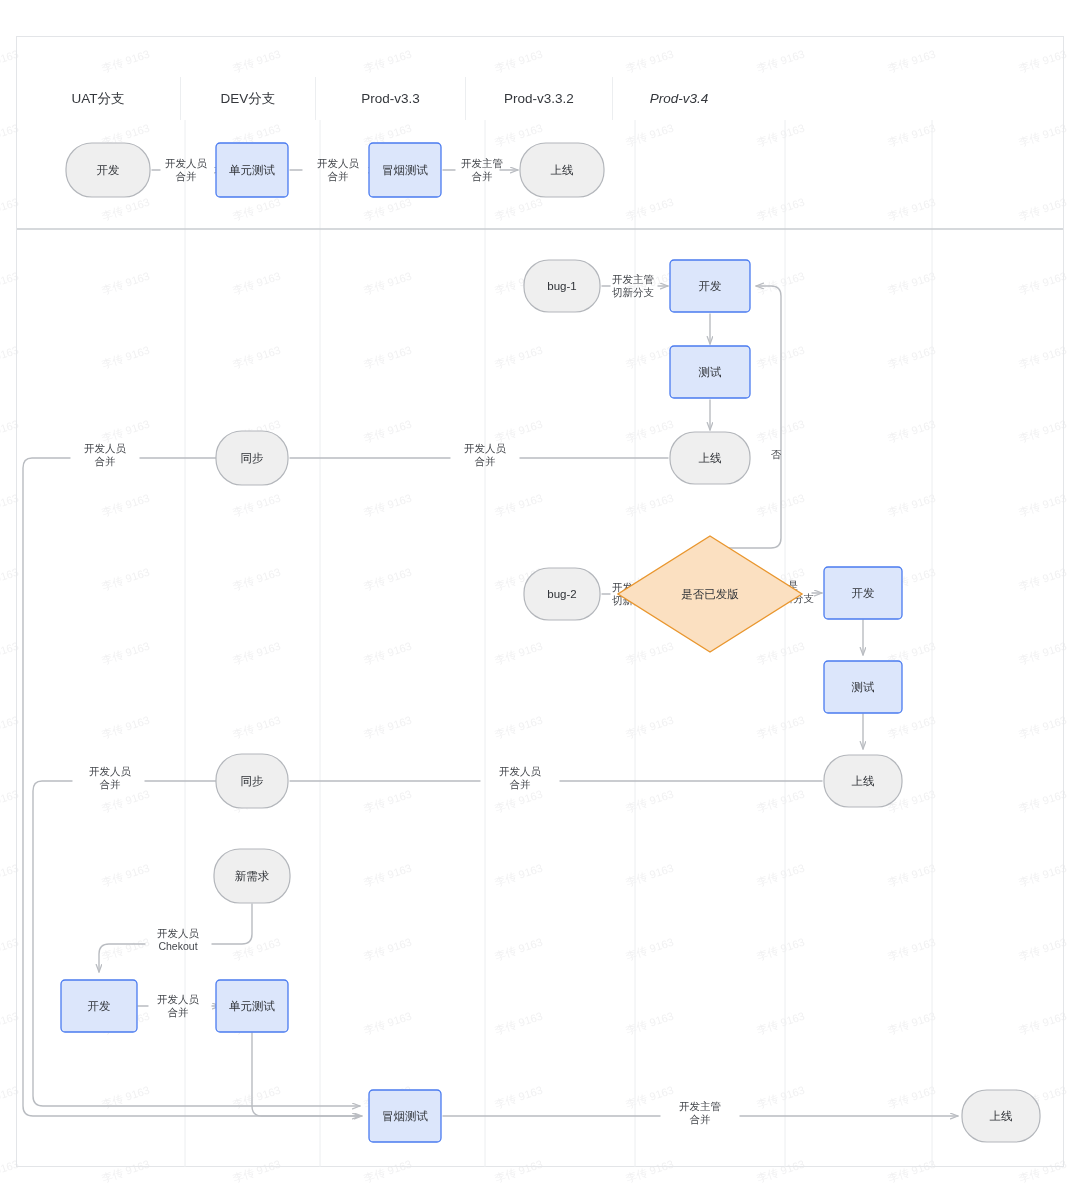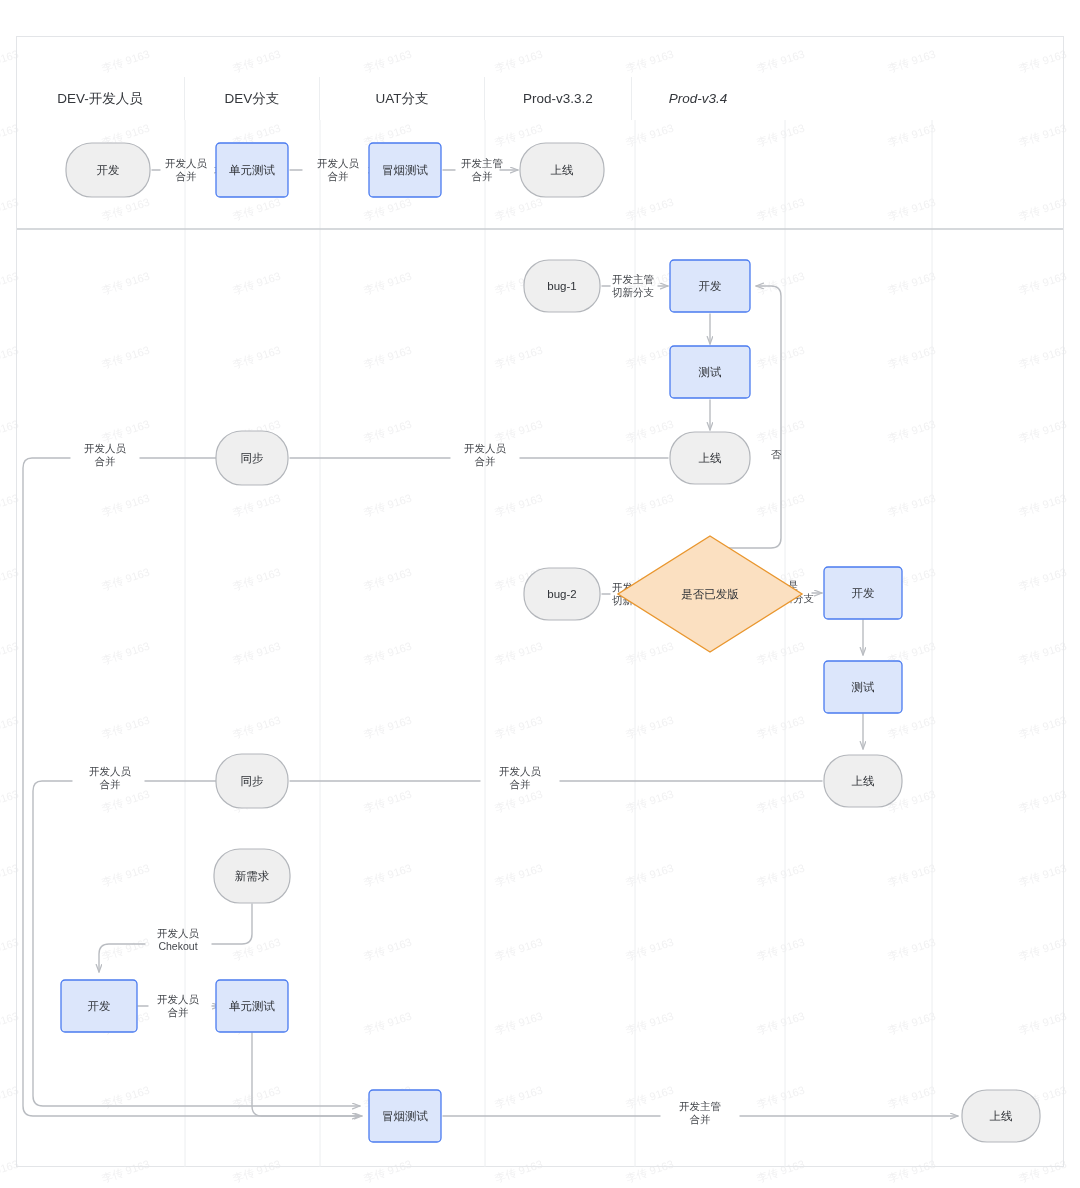--- a/index.html
+++ b/index.html
@@ -282,28 +282,28 @@
       <span class="wm" style="left: 625px; top: 1164px;">李传 9163</span>
       <span class="wm" style="left: 756px; top: 1164px;">李传 9163</span>
       <span class="wm" style="left: 887px; top: 1164px;">李传 9163</span>
       <span class="wm" style="left: 1018px; top: 1164px;">李传 9163</span>
     </div>
 
   <div class="diagram-card"></div>
 
 
   <div class="lane-headers" id="lane-headers">
-      <div class="lane-header" style="width: 169px; border-right: 1px solid rgb(236, 238, 240);">
-        <span>DEV-开发人员</span>
+      <div class="lane-header" style="width: 165px; border-right: 1px solid rgb(236, 238, 240);">
+        <span>UAT分支</span>
       </div>
       <div class="lane-header" style="width: 135px; border-right: 1px solid rgb(236, 238, 240);">
         <span>DEV分支</span>
       </div>
-      <div class="lane-header" style="width: 165px; border-right: 1px solid rgb(236, 238, 240);">
-        <span>UAT分支</span>
+      <div class="lane-header" style="width: 150px; border-right: 1px solid rgb(236, 238, 240);">
+        <span>Prod-v3.3</span>
       </div>
       <div class="lane-header" style="width: 147px; border-right: 1px solid rgb(236, 238, 240);">
         <span>Prod-v3.3.2</span>
       </div>
       <div class="lane-header" style="width: 132px; border-right: none; font-style: italic;">
         <span>Prod-v3.4</span>
       </div>
     </div>
 
   <svg class="flow" id="flow-svg" viewBox="0 0 1080 1188" xmlns="http://www.w3.org/2000/svg">

